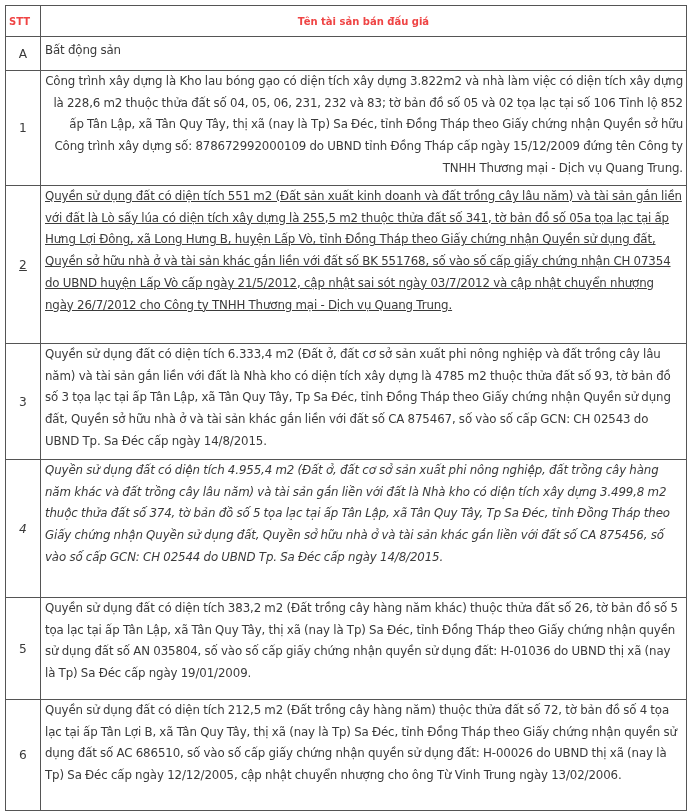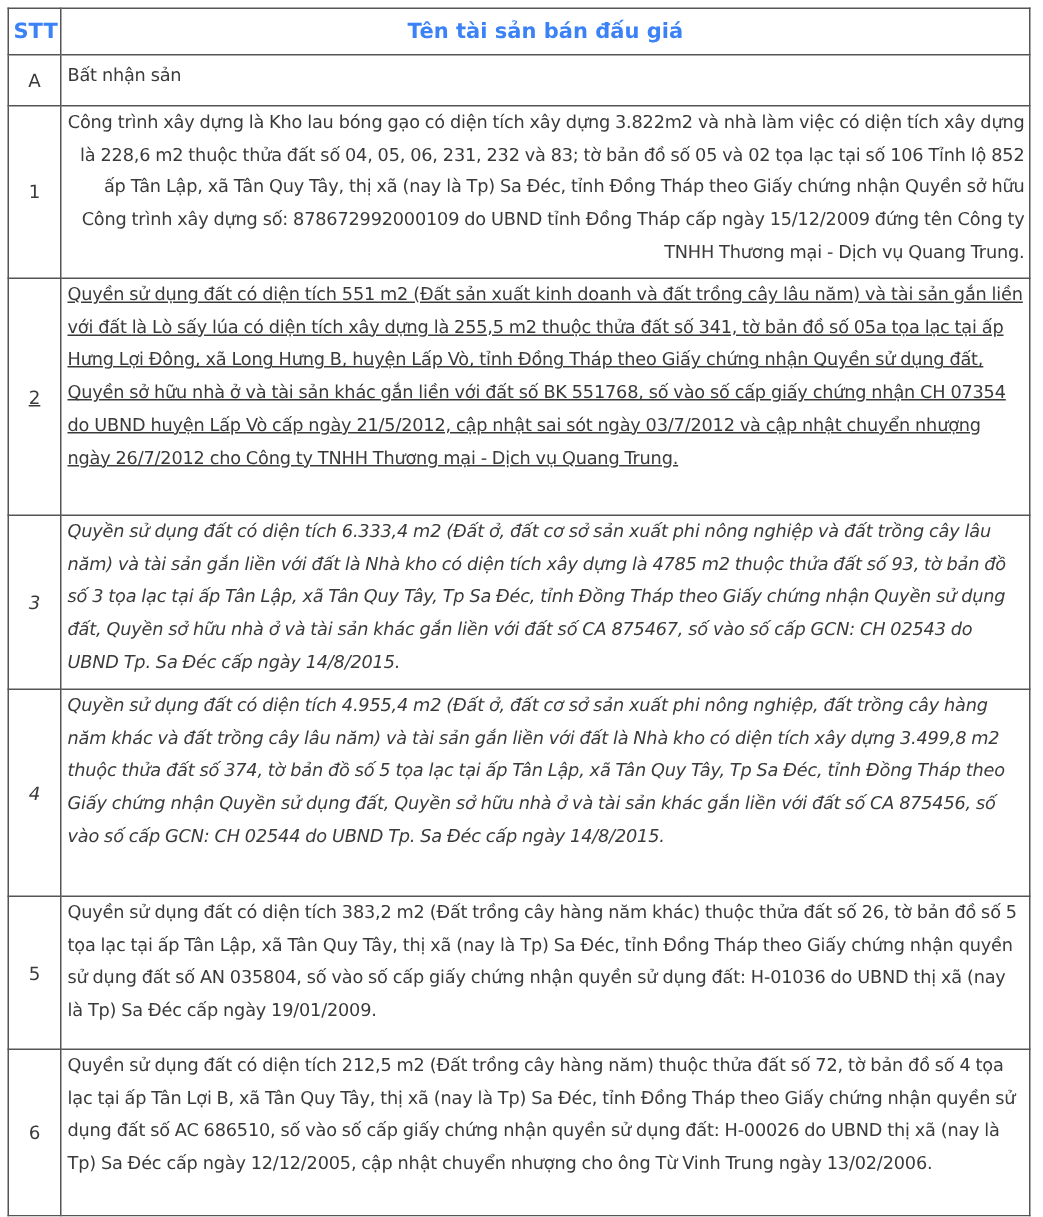--- a/index.html
+++ b/index.html
@@ -26,22 +26,22 @@
     }
     .tbl col.c1 { width: 35px; }
     .tbl col.c2 { width: 646px; }
     .tbl th, .tbl td {
       border: 1px solid #555;
       padding: 0;
       vertical-align: middle;
     }
     .tbl th {
       font-weight: bold;
-      font-size: 14px;
-      color: #3b82f6;
+      font-size: 10px;
+      color: #ef4444;
       height: 30px;
       text-align: center;
     }
     .tbl th.stt {
       text-align: left;
       padding-left: 3px;
     }
     .tbl td.num {
       text-align: center;
       font-size: 12.2px;
@@ -53,21 +53,21 @@
       line-height: 21.7px;
       padding: 0 3px 0 4px;
       vertical-align: top;
       letter-spacing: -0.12px;
       word-spacing: -0.3px;
     }
     tr.row-a td { height: 31px; }
     tr.row-a td.desc { vertical-align: top; padding-top: 2px; line-height: 22px; }
     tr.r1 td { height: 114px; text-align: right; }
     tr.r2 td { height: 157px; text-decoration: underline; }
-    tr.r3 td { height: 115px; font-style: italic; }
+    tr.r3 td { height: 115px; }
     tr.r4 td { height: 137px; font-style: italic; }
     tr.r5 td { height: 101px; }
     tr.r6 td { height: 110px; }
   </style>
 </head>
 <body>
 
 <table class="tbl">
   <colgroup>
     <col class="c1">
@@ -75,21 +75,21 @@
   </colgroup>
   <thead>
     <tr>
       <th class="stt">STT</th>
       <th>Tên tài sản bán đấu giá</th>
     </tr>
   </thead>
   <tbody>
     <tr class="row-a">
       <td class="num">A</td>
-      <td class="desc">Bất nhận sản</td>
+      <td class="desc">Bất động sản</td>
     </tr>
     <tr class="r1">
       <td class="num">1</td>
       <td class="desc">Công trình xây dựng là Kho lau bóng gạo có diện tích xây dựng 3.822m2 và nhà làm việc có diện tích xây dựng là 228,6 m2 thuộc thửa đất số 04, 05, 06, 231, 232 và 83; tờ bản đồ số 05 và 02 tọa lạc tại số 106 Tỉnh lộ 852 ấp Tân Lập, xã Tân Quy Tây, thị xã (nay là Tp) Sa Đéc, tỉnh Đồng Tháp theo Giấy chứng nhận Quyền sở hữu Công trình xây dựng số: 878672992000109 do UBND tỉnh Đồng Tháp cấp ngày 15/12/2009 đứng tên Công ty TNHH Thương mại - Dịch vụ Quang Trung.</td>
     </tr>
     <tr class="r2">
       <td class="num">2</td>
       <td class="desc">Quyền sử dụng đất có diện tích 551 m2 (Đất sản xuất kinh doanh và đất trồng cây lâu năm) và tài sản gắn liền với đất là Lò sấy lúa có diện tích xây dựng là 255,5 m2 thuộc thửa đất số 341, tờ bản đồ số 05a tọa lạc tại ấp Hưng Lợi Đông, xã Long Hưng B, huyện Lấp Vò, tỉnh Đồng Tháp theo Giấy chứng nhận Quyền sử dụng đất, Quyền sở hữu nhà ở và tài sản khác gắn liền với đất số BK 551768, số vào số cấp giấy chứng nhận CH 07354 do UBND huyện Lấp Vò cấp ngày 21/5/2012, cập nhật sai sót ngày 03/7/2012 và cập nhật chuyển nhượng ngày 26/7/2012 cho Công ty TNHH Thương mại - Dịch vụ Quang Trung.</td>
     </tr>
     <tr class="r3">

